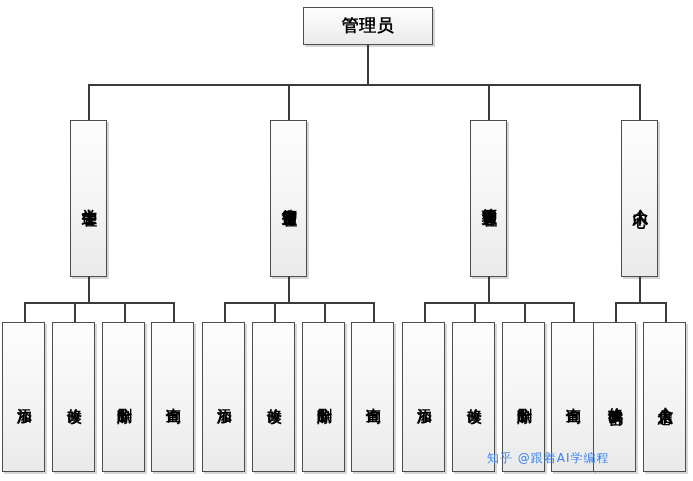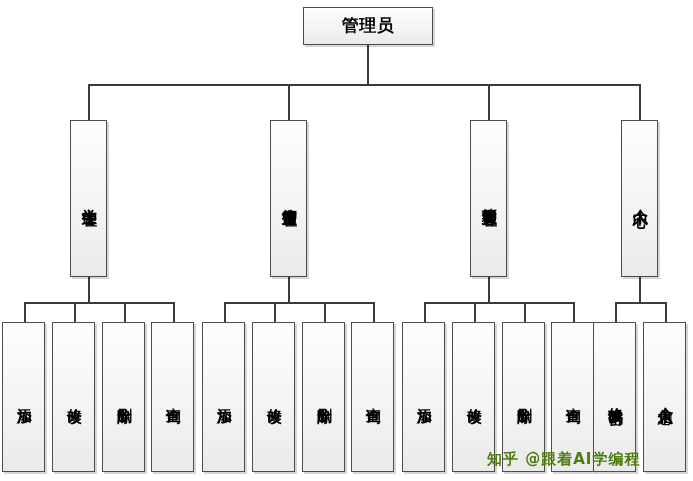--- a/index.html
+++ b/index.html
@@ -61,23 +61,23 @@
     background: #3b3b3b;
     z-index: 1;
   }
   .conn.v { width: 2px; }
   .conn.h { height: 2px; }
 
   
   #watermark {
     position: absolute;
     z-index: 8;
-    color: #4d7c0f;
-    font-size: 15px;
-    font-weight: 700;
+    color: #3b82f6;
+    font-size: 12px;
+    font-weight: 400;
     white-space: nowrap;
     letter-spacing: 1px;
     pointer-events: none;
   }
 </style>
 </head>
 <body>
 
 <div id="diagram-root">
 

